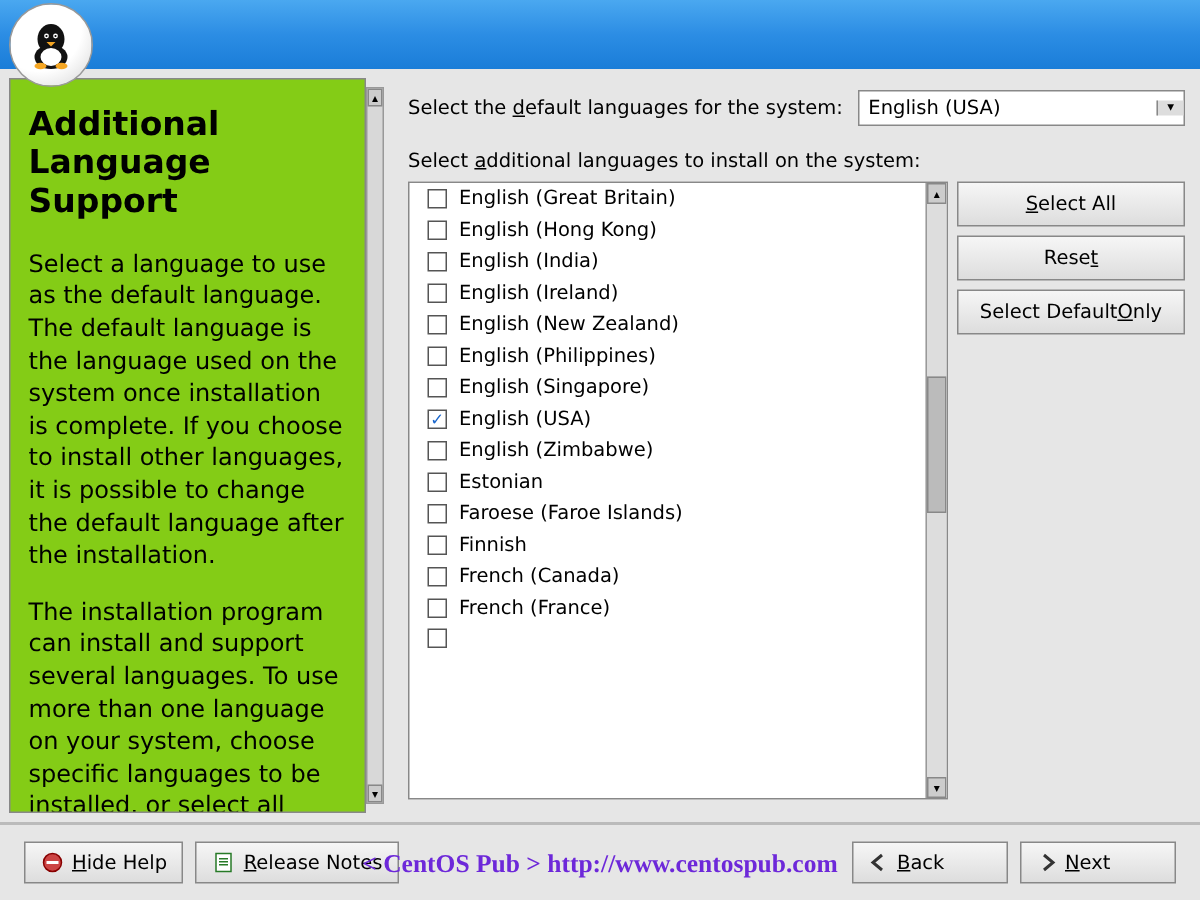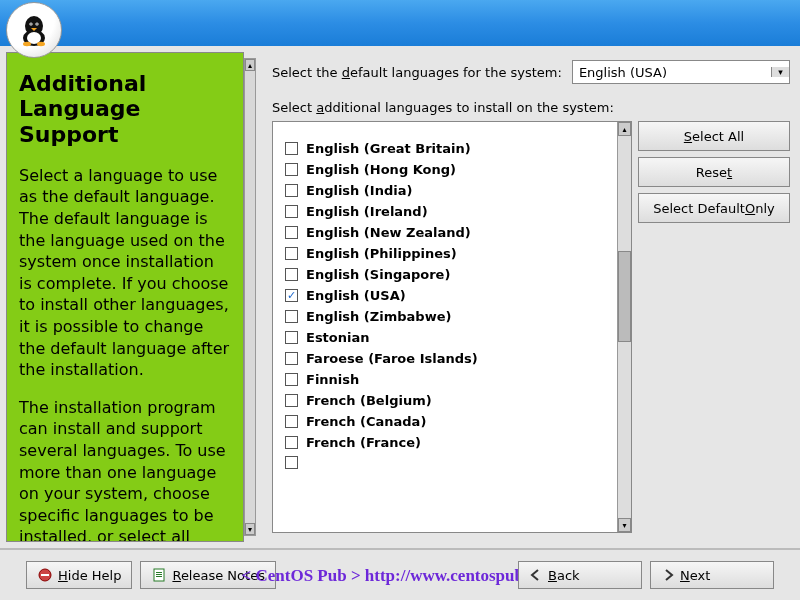--- a/index.html
+++ b/index.html
@@ -73,47 +73,47 @@
   display:flex; align-items:center;
 }
 .select-box span{flex:1; padding:0 6px;}
 .select-box .dd{width:18px;border-left:1px solid #888;background:#ddd;display:flex;align-items:center;justify-content:center;font-size:9px;}
 .list-area { display:flex; gap:6px; height:412px;}
 .list-box {
   flex:1; background:#fff; border:1px solid #888;
   overflow:hidden;
   display:flex;
 }
-.list-inner{flex:1; padding:16px 0; overflow:hidden;font-weight:bold;}
+.list-inner{flex:1; padding:0 0; overflow:hidden;}
 .list-row{
   display:flex; align-items:center; gap:8px;
   padding:3px 12px; font-size:13px;
 }
 .cb{width:13px;height:13px;border:1px solid #555;background:#fff;display:inline-flex;align-items:center;justify-content:center;flex-shrink:0;}
 .cb.checked{background:#fff;}
 .cb.checked::after{content:"✓";color:#1a66cc;font-size:11px;font-weight:bold;line-height:1;}
 .list-scroll{
   width:14px;background:#ddd;border-left:1px solid #999;
   display:flex;flex-direction:column;
 }
 .list-scroll .ar{height:14px;background:#ccc;border:1px solid #888;font-size:8px;display:flex;align-items:center;justify-content:center;}
 .list-scroll .track{flex:1;position:relative;}
 .list-scroll .thumb{position:absolute;left:0;right:0;top:30%;height:24%;background:#bbb;border:1px solid #888;}
 .btn-col{width:152px;display:flex;flex-direction:column;gap:6px;}
 .btn{height:28px;border:1px solid #888;background:linear-gradient(#f6f6f6,#ddd);display:flex;align-items:center;justify-content:center;font-size:13px;cursor:pointer;}
 .btn.big{height:30px;}
 .footer{
   height:52px;border-top:2px solid #bbb;
-  display:flex;align-items:center;padding:0 26px;gap:8px;
+  display:flex;align-items:center;padding:0 16px;gap:8px;
   position:relative;
 }
 .fbtn{height:28px;border:1px solid #888;background:linear-gradient(#f6f6f6,#ddd);display:flex;align-items:center;gap:5px;padding:0 10px;font-size:13px;cursor:pointer;}
 .fbtn .ic{width:16px;height:16px;}
 .footer-spacer{flex:1;}
-.nav-btn{width:124px;text-align:right;}
+.nav-btn{width:104px;text-align:right;}
 .watermark{
   position:absolute;left:0;right:0;bottom:14px;text-align:center;
   font-size:17px;font-weight:bold;color:#6d28d9;
   pointer-events:none;z-index:0;
   font-family:Georgia,serif;
 }
 .u{text-decoration:underline;}
 .arrow-svg{width:14px;height:14px;display:inline-block;}
 </style>
 </head>
@@ -211,24 +211,20 @@
             <div class="list-row">
               <span class="cb"></span>
               <span>Faroese (Faroe Islands)</span>
             </div>
             <div class="list-row">
               <span class="cb"></span>
               <span>Finnish</span>
             </div>
             <div class="list-row">
               <span class="cb"></span>
-              <span>French (Belgium)</span>
-            </div>
-            <div class="list-row">
-              <span class="cb"></span>
               <span>French (Canada)</span>
             </div>
             <div class="list-row">
               <span class="cb"></span>
               <span>French (France)</span>
             </div>
             <div class="list-row">
               <span class="cb"></span>
             </div>
           </div>

